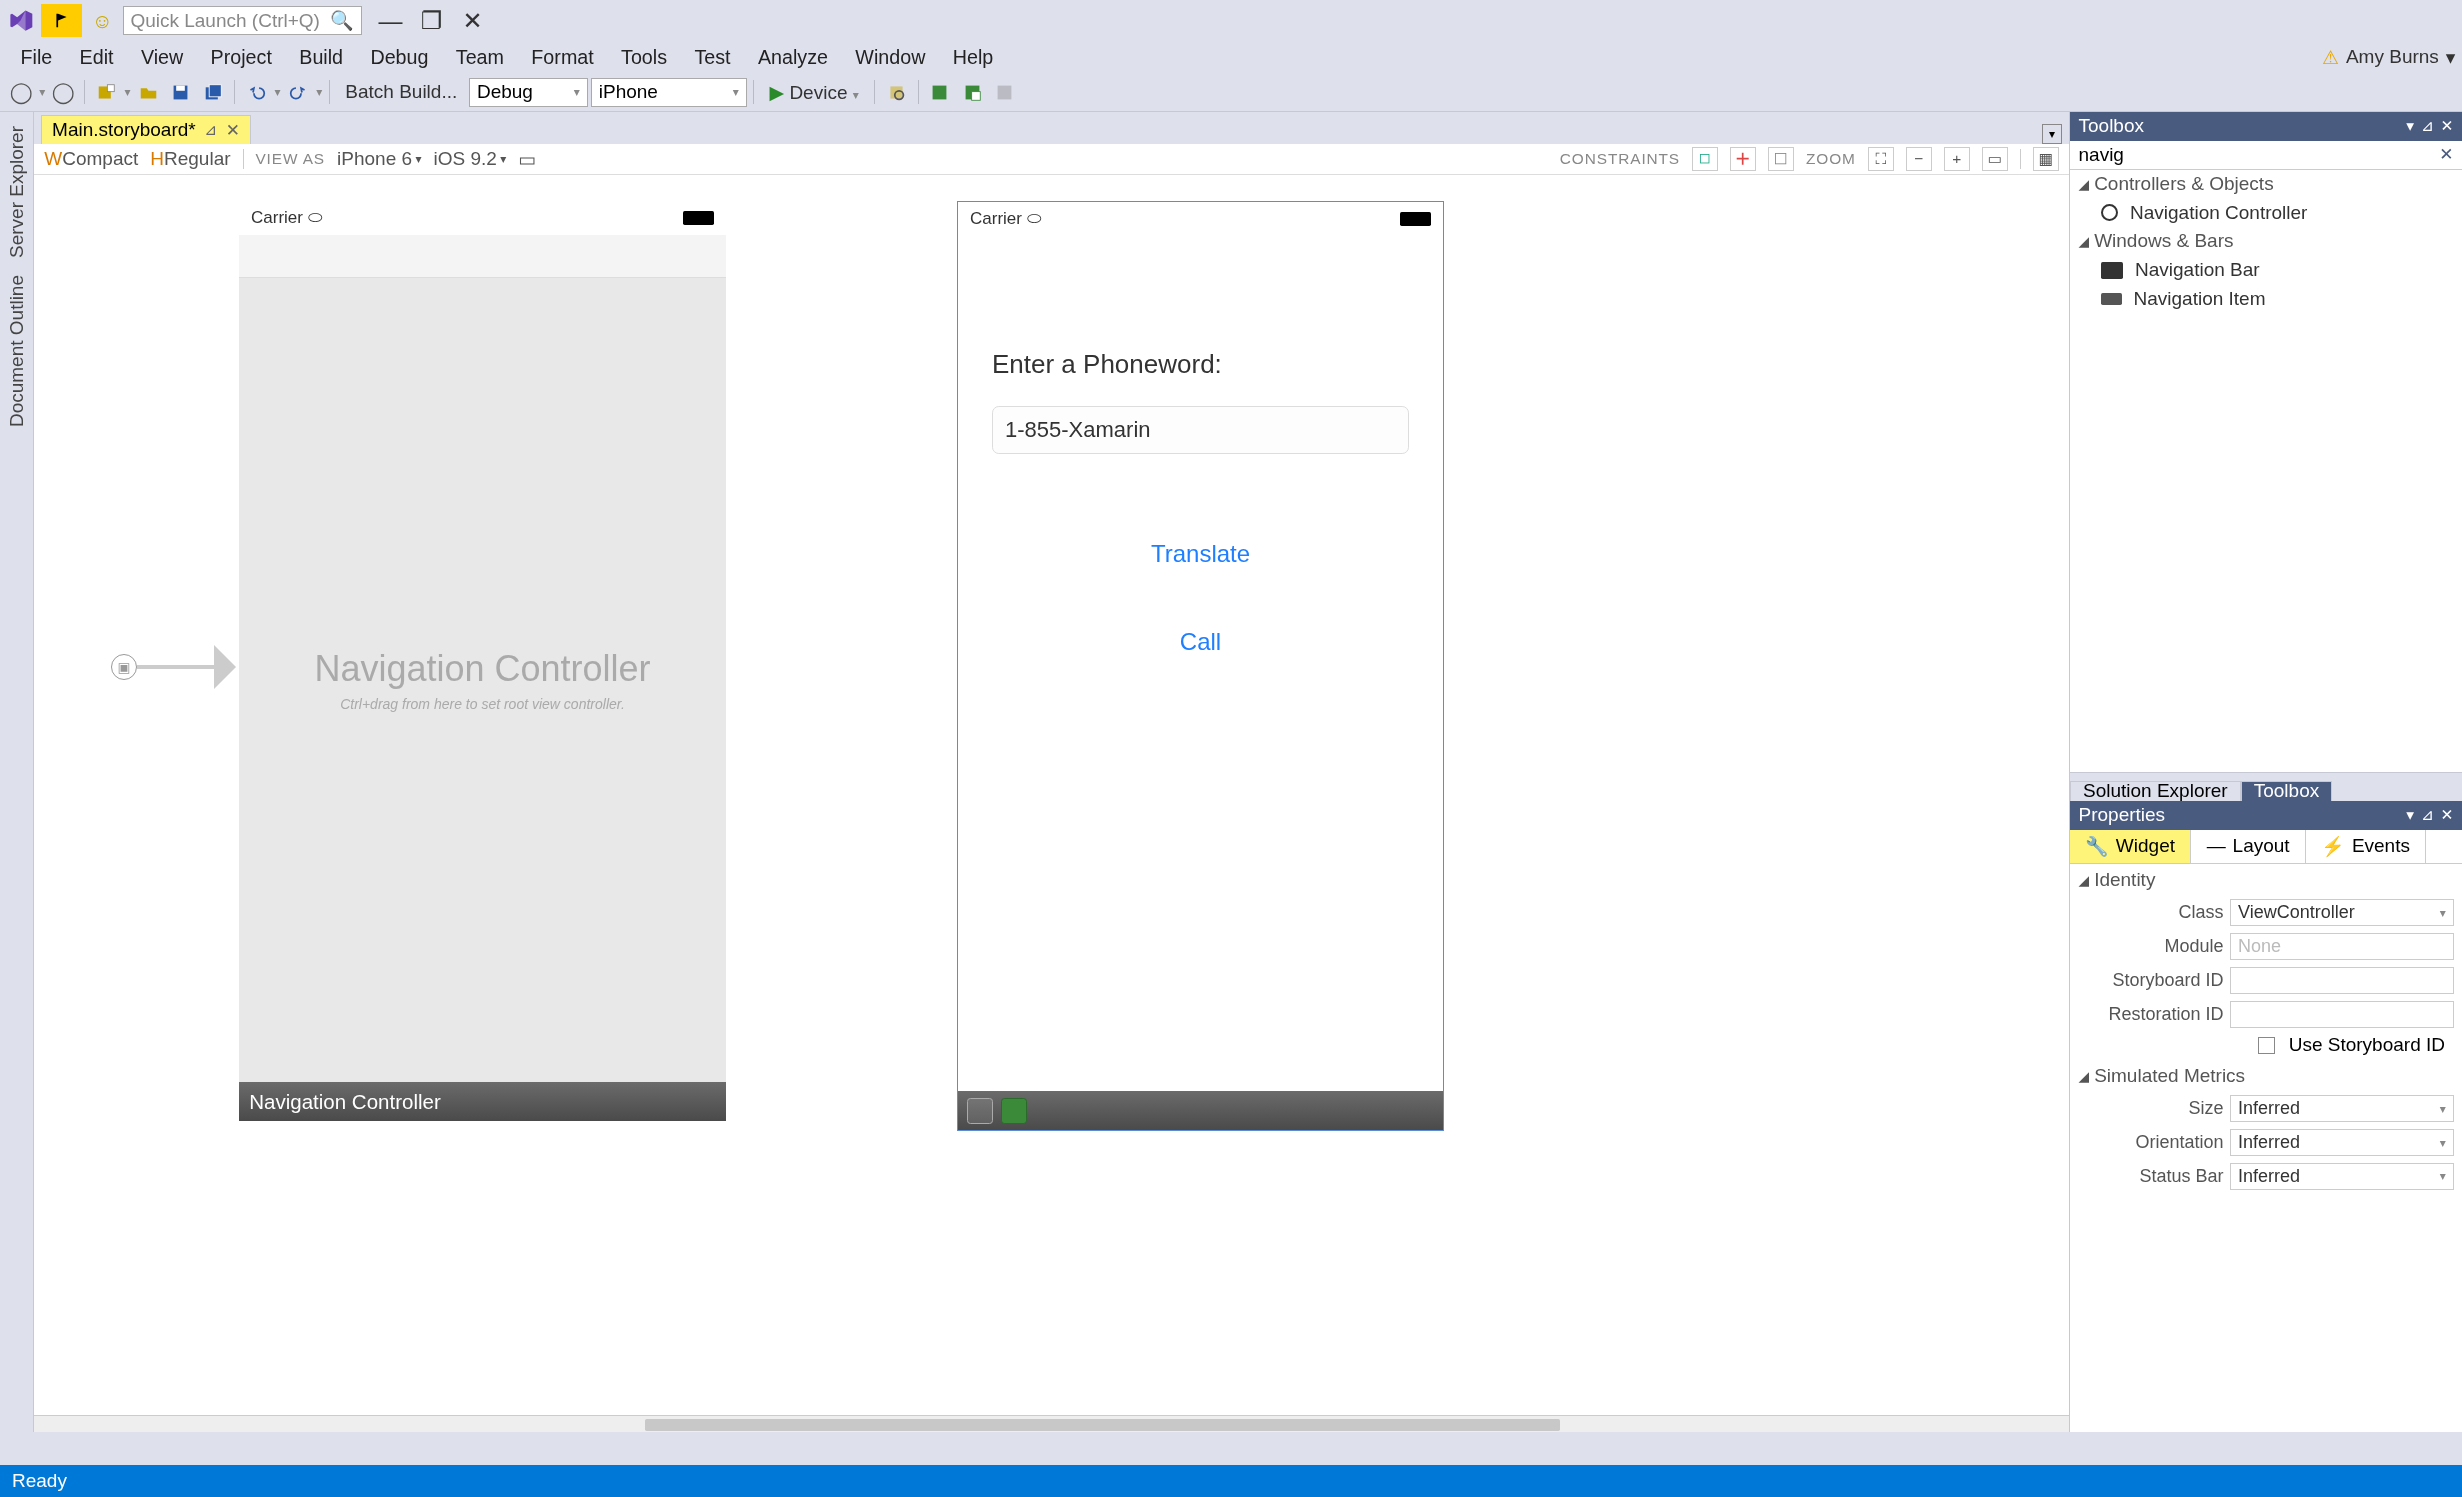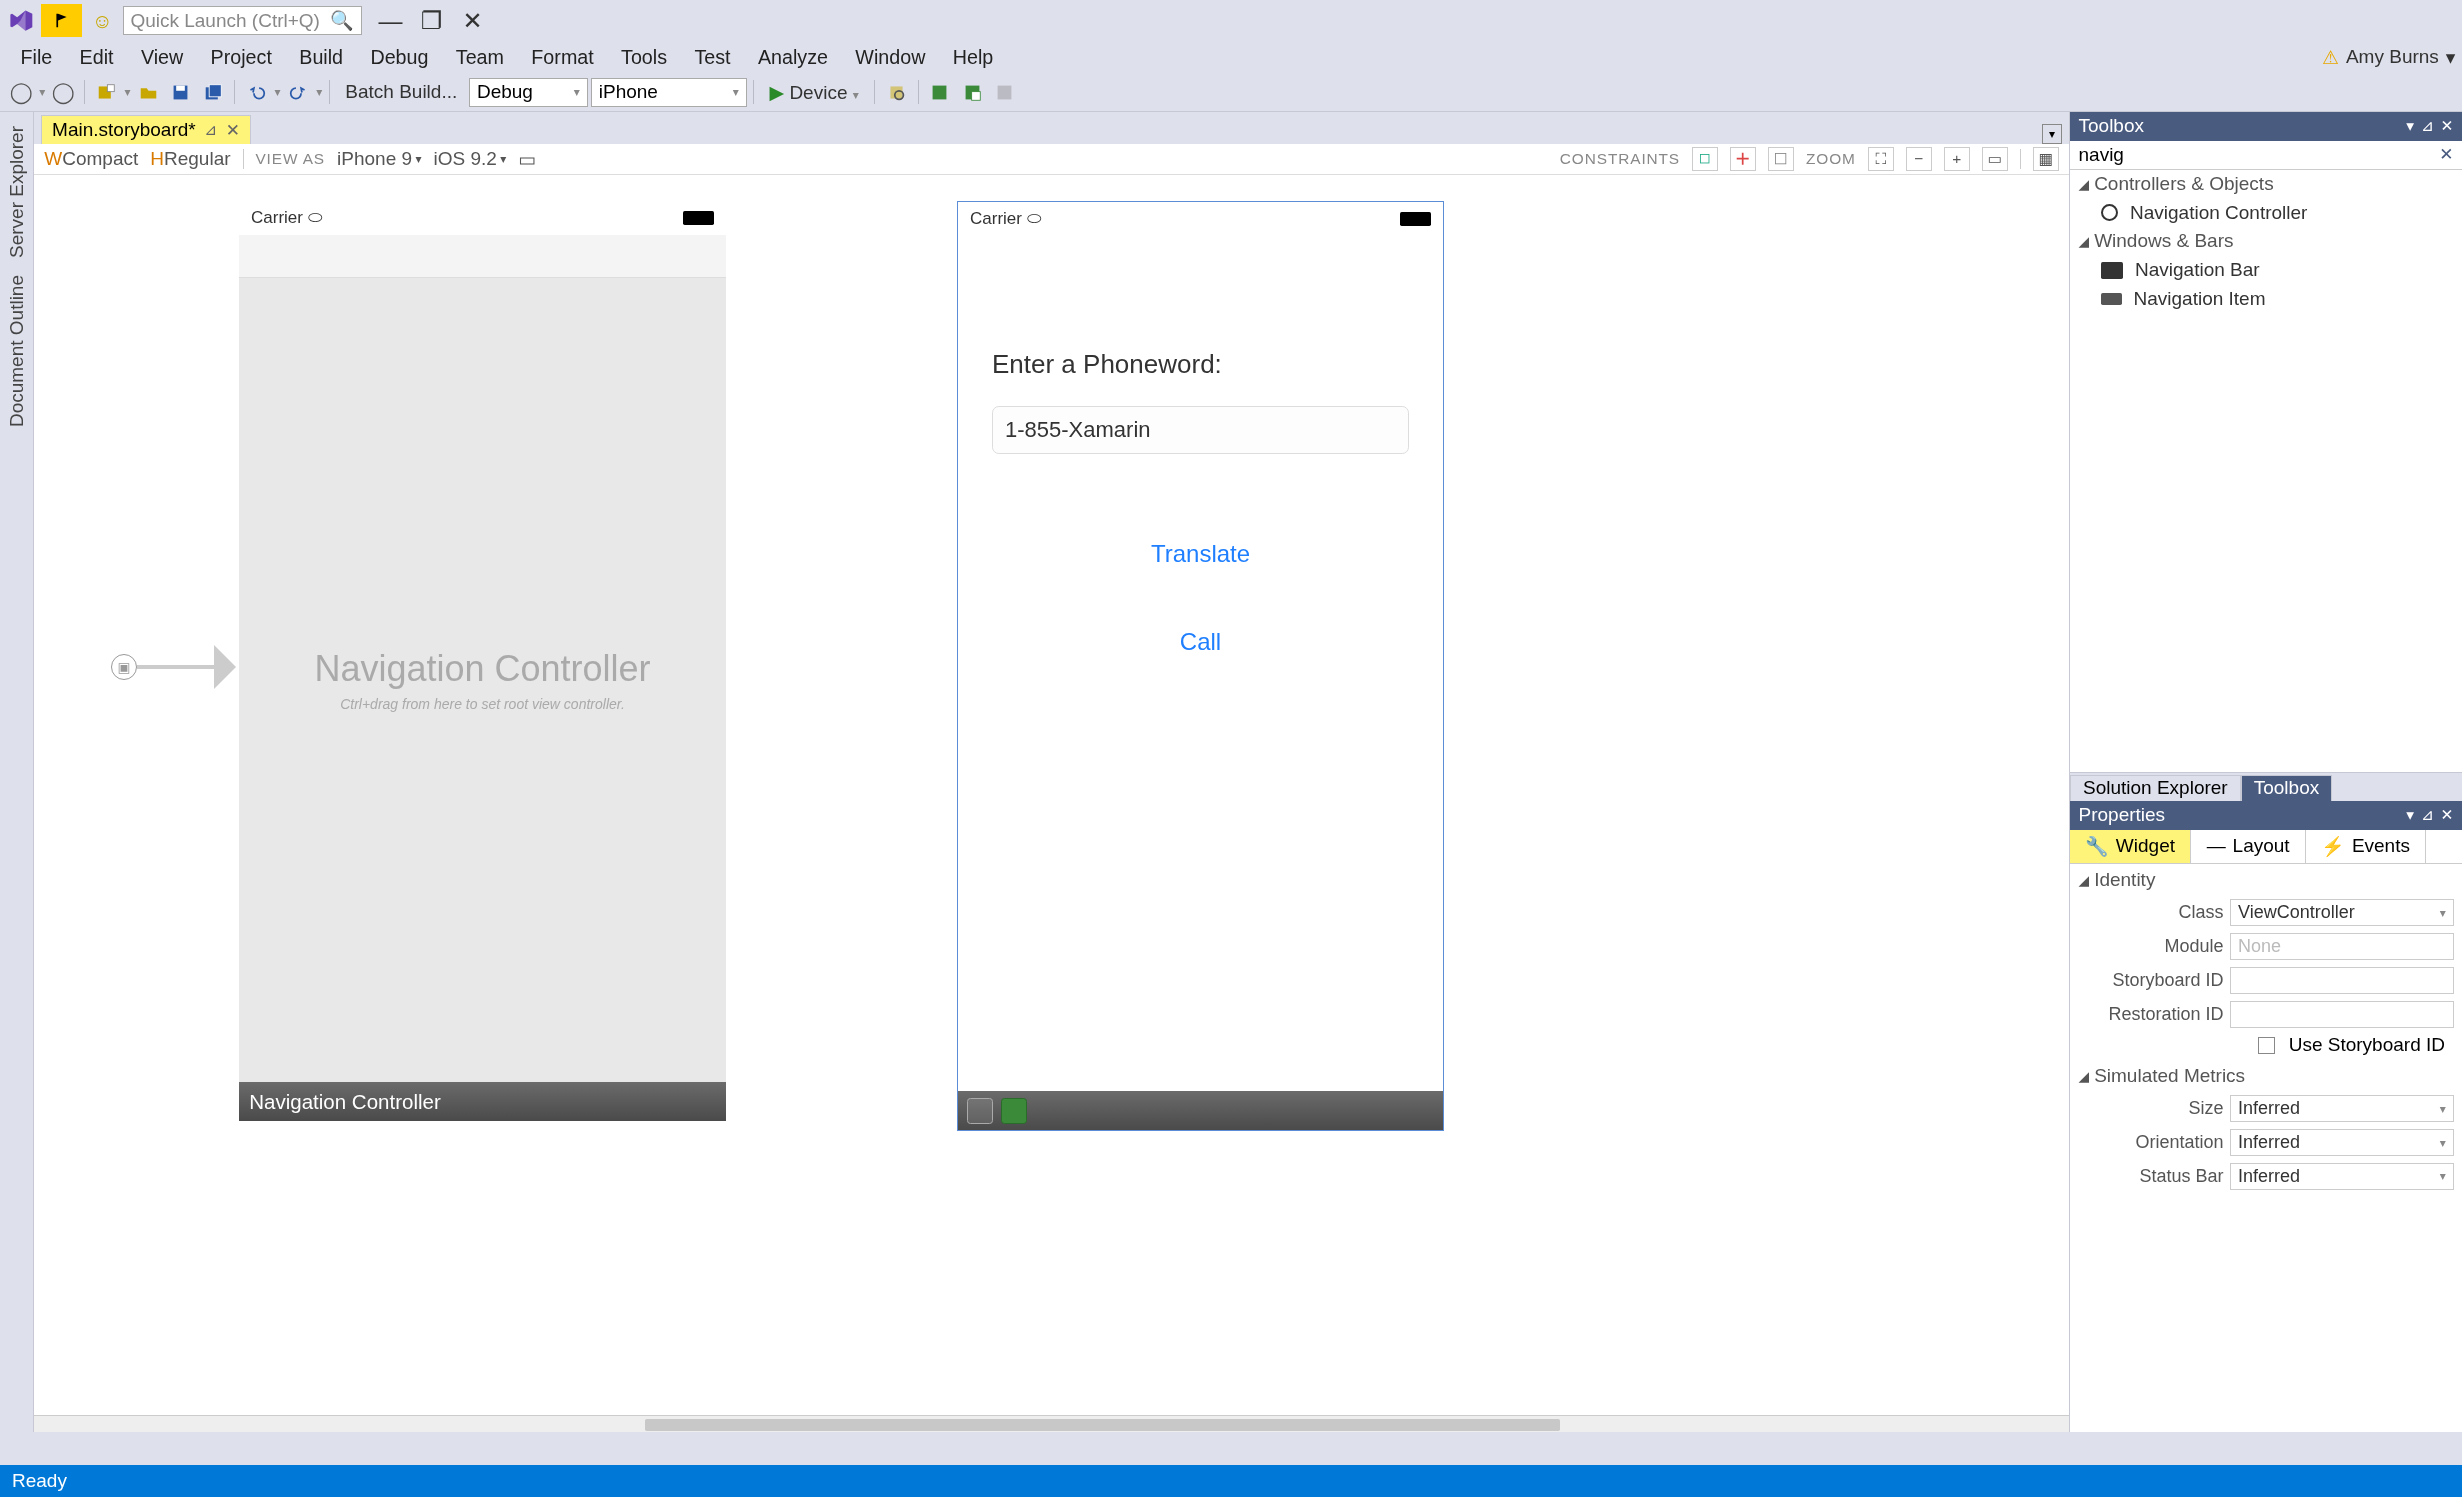--- a/index.html
+++ b/index.html
@@ -97,21 +97,21 @@
 .panel-header .ph-right { margin-left: auto; display: flex; gap: 6.8px; font-size: 15.4px; }
 .toolbox-search { height: 29px; background: #fff; border-bottom: 0.9px solid #ccc; display: flex; align-items: center; padding: 0 8.5px; font-size: 19px; }
 .toolbox-search .clr { margin-left: auto; color: #4a5b80; font-size: 17px; }
 .toolbox-body { flex: 1; background: #fff; overflow: auto; font-size: 19px; }
 .tb-cat { padding: 3.4px 8.5px; color: #555; display: flex; align-items: center; gap: 5.1px; }
 .tb-cat .tri { font-size: 13.7px; }
 .tb-item { padding: 3.4px 8.5px 3.4px 31px; display: flex; align-items: center; gap: 12px; color: #333; }
 .tb-item .ic { width: 22px; height: 17px; background: #333; border-radius: 1.7px; }
 
 .panel-tabs { height: 29px; background: #dee0ec; display: flex; align-items: flex-end; border-top: 0.9px solid #c6c8d4; }
-.panel-tab { height: 26px; padding: 0 12px; font-size: 19px; display: flex; align-items: center; border: 0.9px solid #c6c8d4; border-bottom: none; }
+.panel-tab { height: 20px; padding: 0 12px; font-size: 19px; display: flex; align-items: center; border: 0.9px solid #c6c8d4; border-bottom: none; }
 .panel-tab.active { background: #4a5b80; color: #fff; }
 
 .props-body { flex: 1; background: #fff; overflow: auto; font-size: 19px; }
 .prop-tabs { height: 34px; display: flex; border-bottom: 0.9px solid #ccc; }
 .prop-tab { padding: 0 15.4px; display: flex; align-items: center; gap: 6.8px; font-size: 19px; border-right: 0.9px solid #ccc; }
 .prop-tab.active { background: #fff47a; }
 .prop-section { padding: 5.1px 8.5px; color: #555; display: flex; align-items: center; gap: 5.1px; }
 .prop-row { display: flex; align-items: center; padding: 3.4px 8.5px; gap: 6.8px; }
 .prop-row .plabel { width: 145px; text-align: right; color: #555; font-size: 18px; }
 .prop-row .pval { flex: 1; height: 27px; border: 0.9px solid #ccc; background: #fff; padding: 0 6.8px; display: flex; align-items: center; font-size: 18px; color: #333; }
@@ -270,21 +270,21 @@
         <div class="sq" style="display:flex;align-items:center;justify-content:center;font-size:12px">▾</div>
       </div>
     </div>
 
     <div class="designer-bar">
       <span><span class="orange">W</span><span>Compact</span></span>
       <span><span class="orange">H</span><span>Regular</span></span>
       <span style="width:0.9px;height:20.5px;background:#ccc"></span>
       <span class="small">VIEW AS</span>
       <span class="dd">
-          <span>iPhone 9</span>
+          <span>iPhone 6</span>
           <span style="font-size:12px">▾</span>
         </span>
       <span class="dd">
           <span>iOS 9.2</span>
           <span style="font-size:12px">▾</span>
         </span>
       <span>▭</span>
       <div class="spacer"></div>
       <span class="zlabel">CONSTRAINTS</span>
       <div class="zbox" style="color:#2a8">

